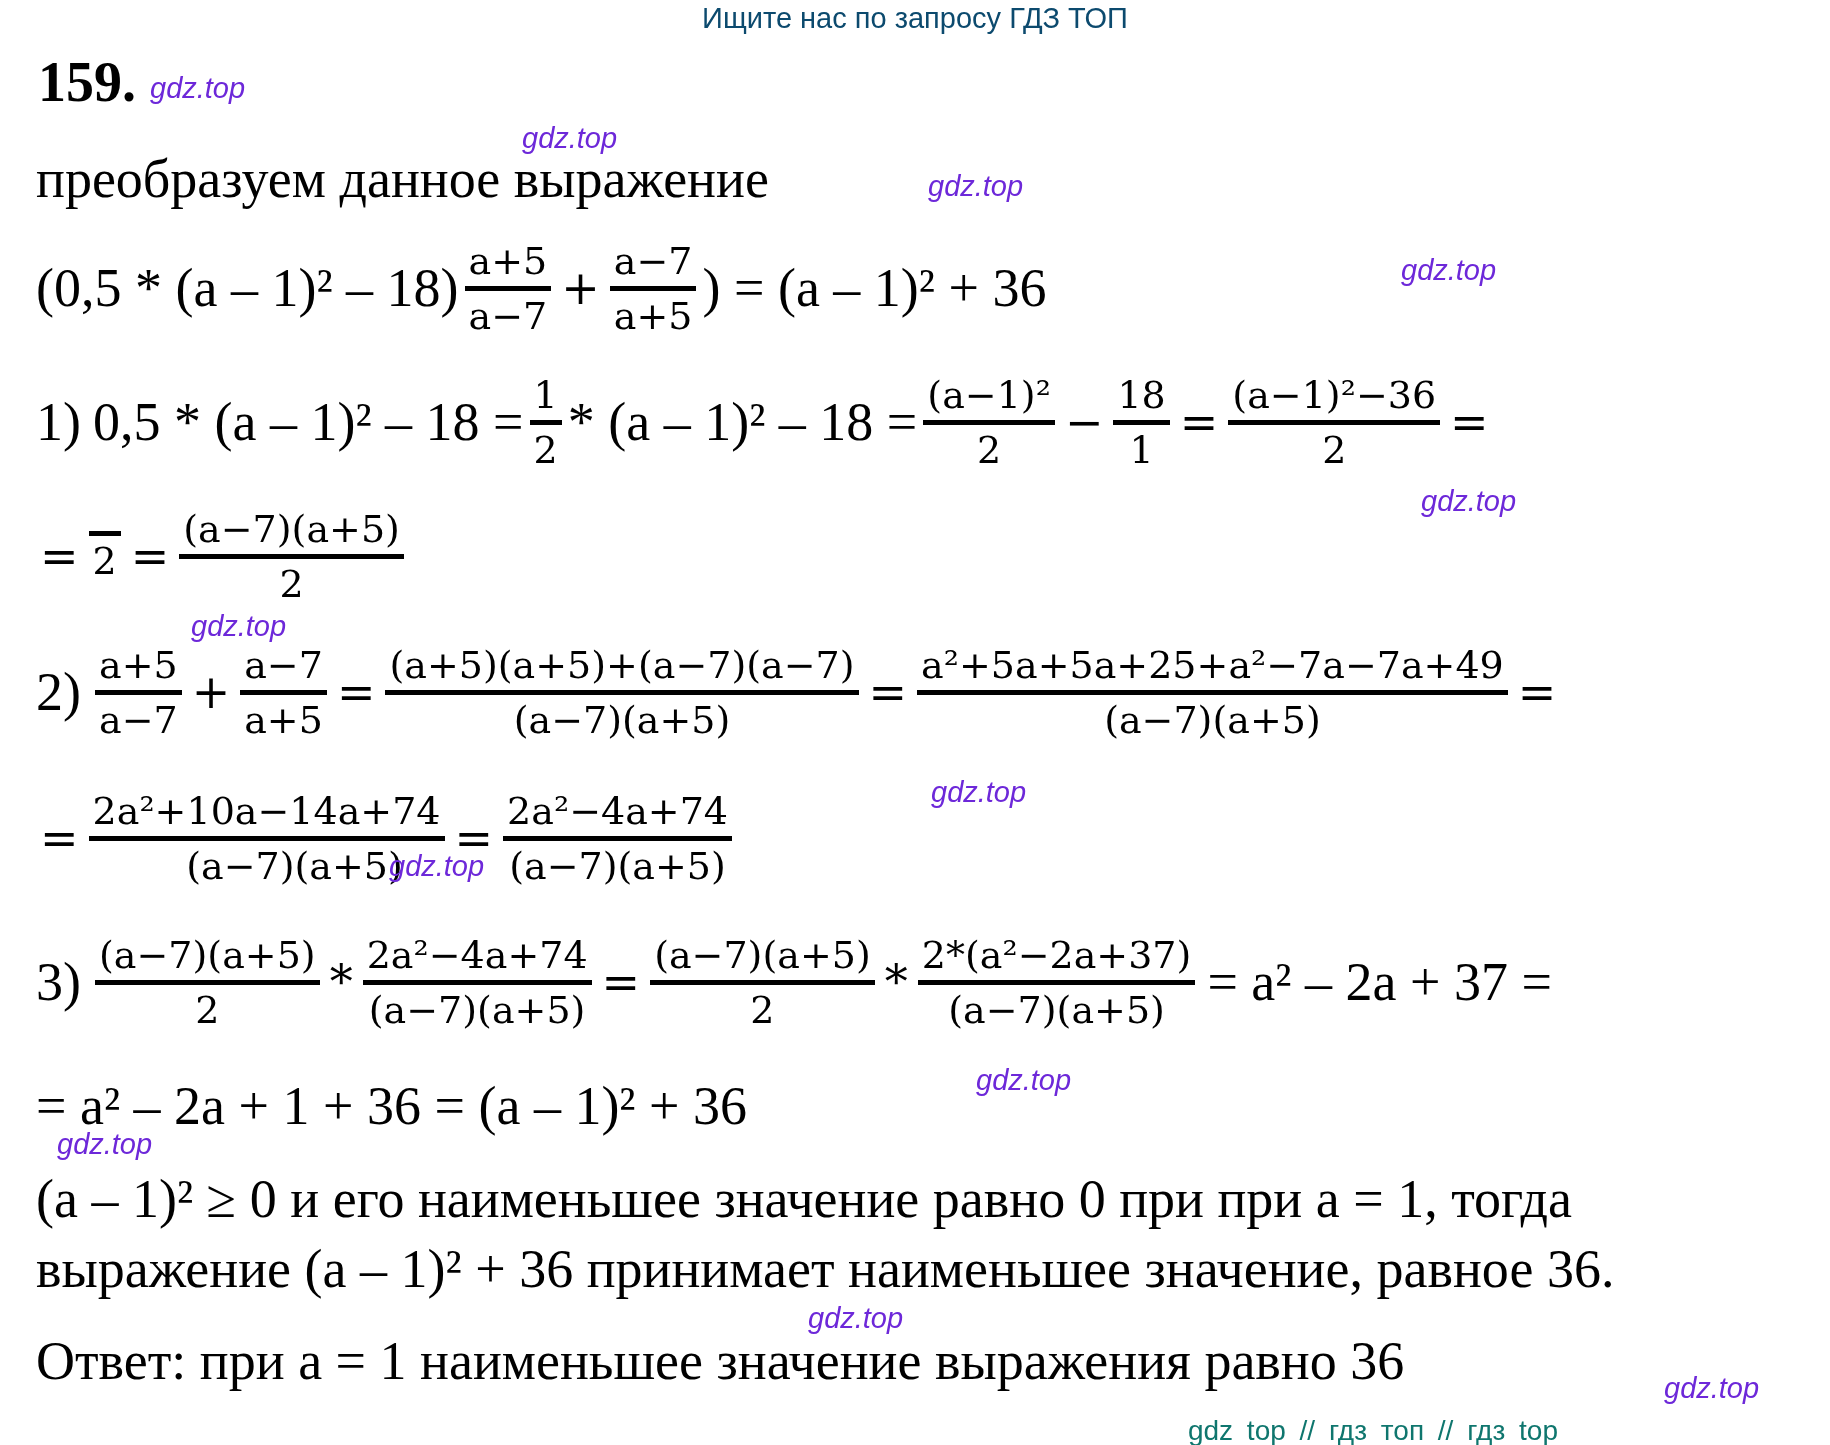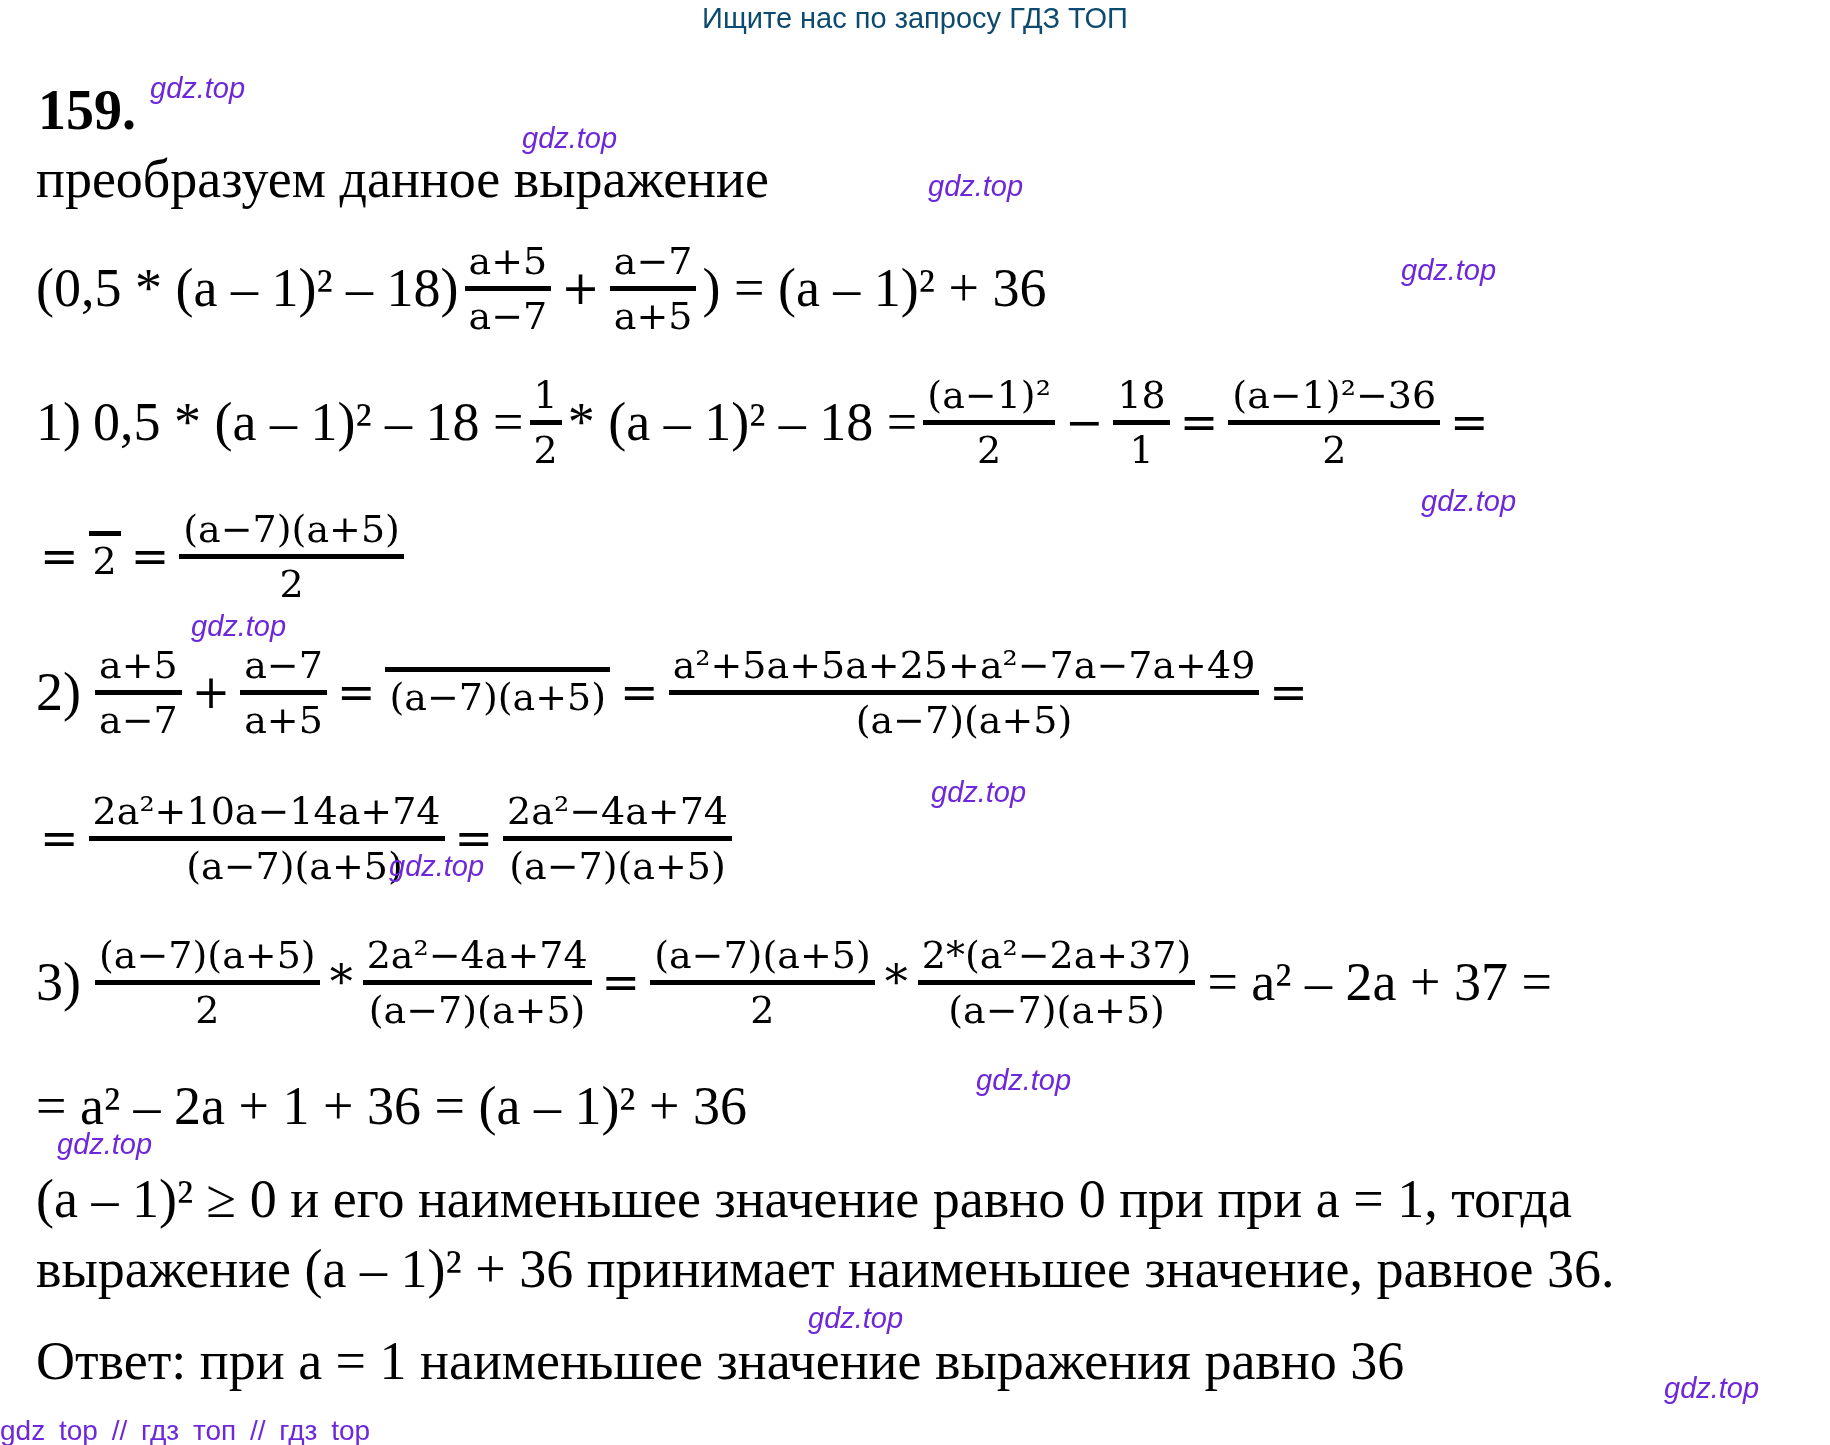--- a/index.html
+++ b/index.html
@@ -1,34 +1,34 @@
 <!DOCTYPE html>
 <html><head>
 <meta charset="utf-8">
 <style>
   html,body{margin:0;padding:0;background:#fff;}
   body{width:1830px;height:1445px;position:relative;overflow:hidden;font-family:"Liberation Serif",serif;color:#000;}
   .abs{position:absolute;white-space:nowrap;}
   .header{top:0;left:0;width:1830px;text-align:center;font-family:"Liberation Sans",sans-serif;font-size:29px;line-height:36px;color:#0c4a6e;}
-  .footer{top:1416px;left:0;width:1558px;text-align:left;font-family:"Liberation Sans",sans-serif;font-size:28px;line-height:30px;color:#6d28d9;word-spacing:6px;}
+  .footer{top:1416px;left:0;width:1558px;text-align:right;font-family:"Liberation Sans",sans-serif;font-size:28px;line-height:30px;color:#0f766e;word-spacing:6px;}
   .wm{position:absolute;font-family:"Liberation Sans",sans-serif;font-size:29px;line-height:32px;color:#6d28d9;white-space:nowrap;font-style:italic;}
   .num{font-weight:bold;font-size:56px;}
   .txt{font-size:54px;text-align:center;}
   .line{position:absolute;left:36px;display:flex;align-items:center;white-space:nowrap;font-size:54px;height:120px;}
   .frac{display:inline-flex;flex-direction:column;align-items:center;margin:0 6px;font-family:"DejaVu Serif",serif;font-size:38px;line-height:46px;}
   .frac .n,.frac .d{padding:0 4px;}
   .frac .bar{align-self:stretch;height:5px;background:#000;margin:2px 0;}
   .mop{font-family:"DejaVu Serif",serif;font-size:46px;margin:0 4px;}
 </style>
 </head>
 <body>
 
 <div class="abs header">Ищите нас по запросу ГДЗ ТОП</div>
 
-<div class="abs num" style="left:38px;top:50px;margin-top:28px;">159.</div>
+<div class="abs num" style="left:38px;top:50px;">159.</div>
 
 <div class="abs txt" style="left:36px;top:148px;">преобразуем данное выражение</div>
 
 <div class="line" style="top:228px;">
   <span>(0,5 * (a – 1)² – 18)</span>
   <span class="frac">
       <span class="n">a+5</span>
       <span class="bar"></span>
       <span class="d">a−7</span>
     </span>
@@ -92,20 +92,21 @@
       <span class="d">a−7</span>
     </span>
   <span class="mop">+</span>
   <span class="frac">
       <span class="n">a−7</span>
       <span class="bar"></span>
       <span class="d">a+5</span>
     </span>
   <span class="mop">=</span>
   <span class="frac">
+      <span class="n">(a+5)(a+5)+(a−7)(a−7)</span>
       <span class="bar"></span>
       <span class="d">(a−7)(a+5)</span>
     </span>
   <span class="mop">=</span>
   <span class="frac">
       <span class="n">a²+5a+5a+25+a²−7a−7a+49</span>
       <span class="bar"></span>
       <span class="d">(a−7)(a+5)</span>
     </span>
   <span class="mop">=</span>

